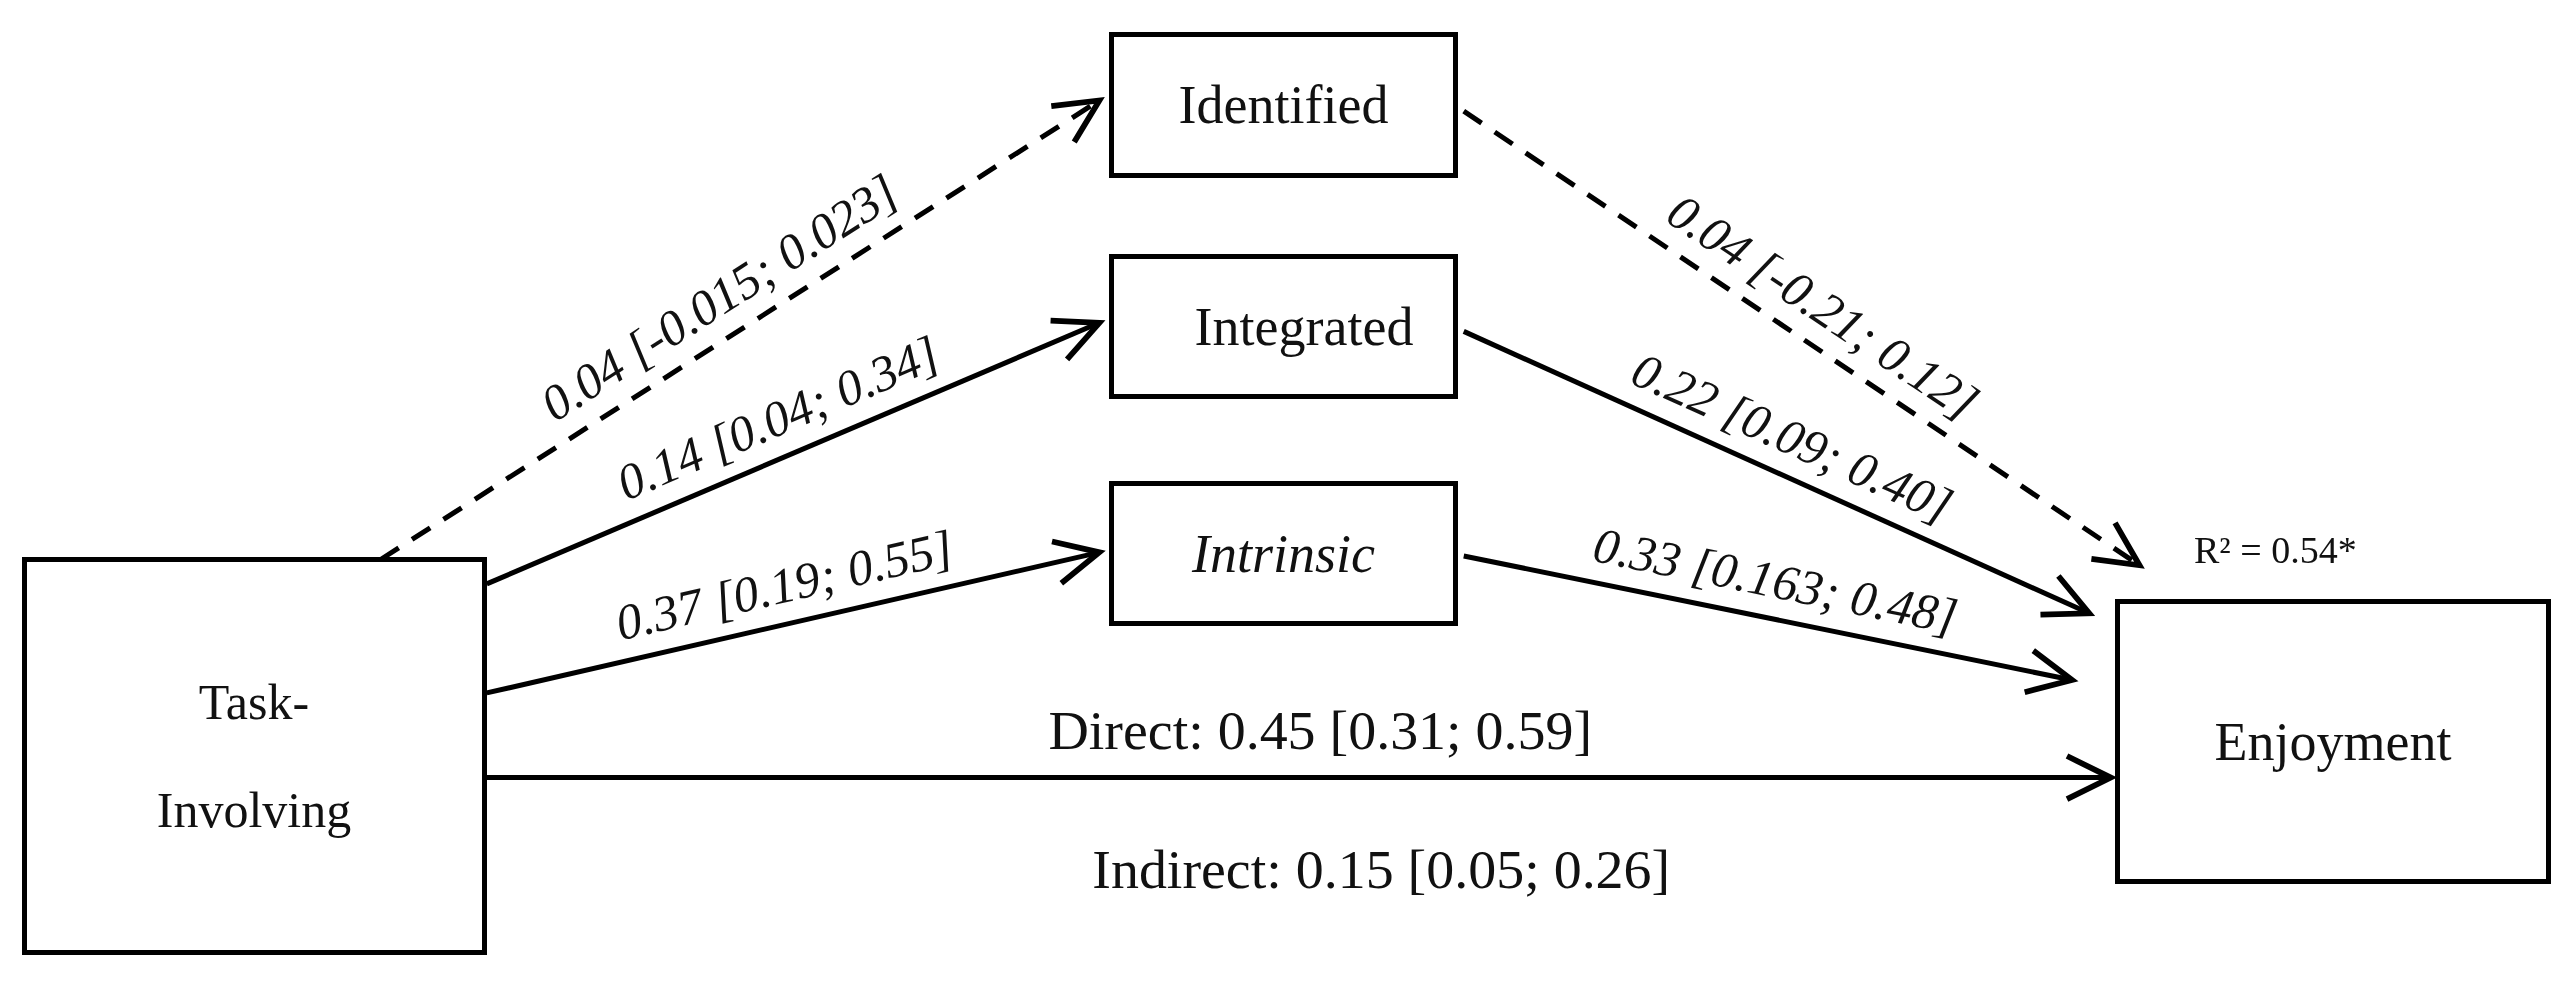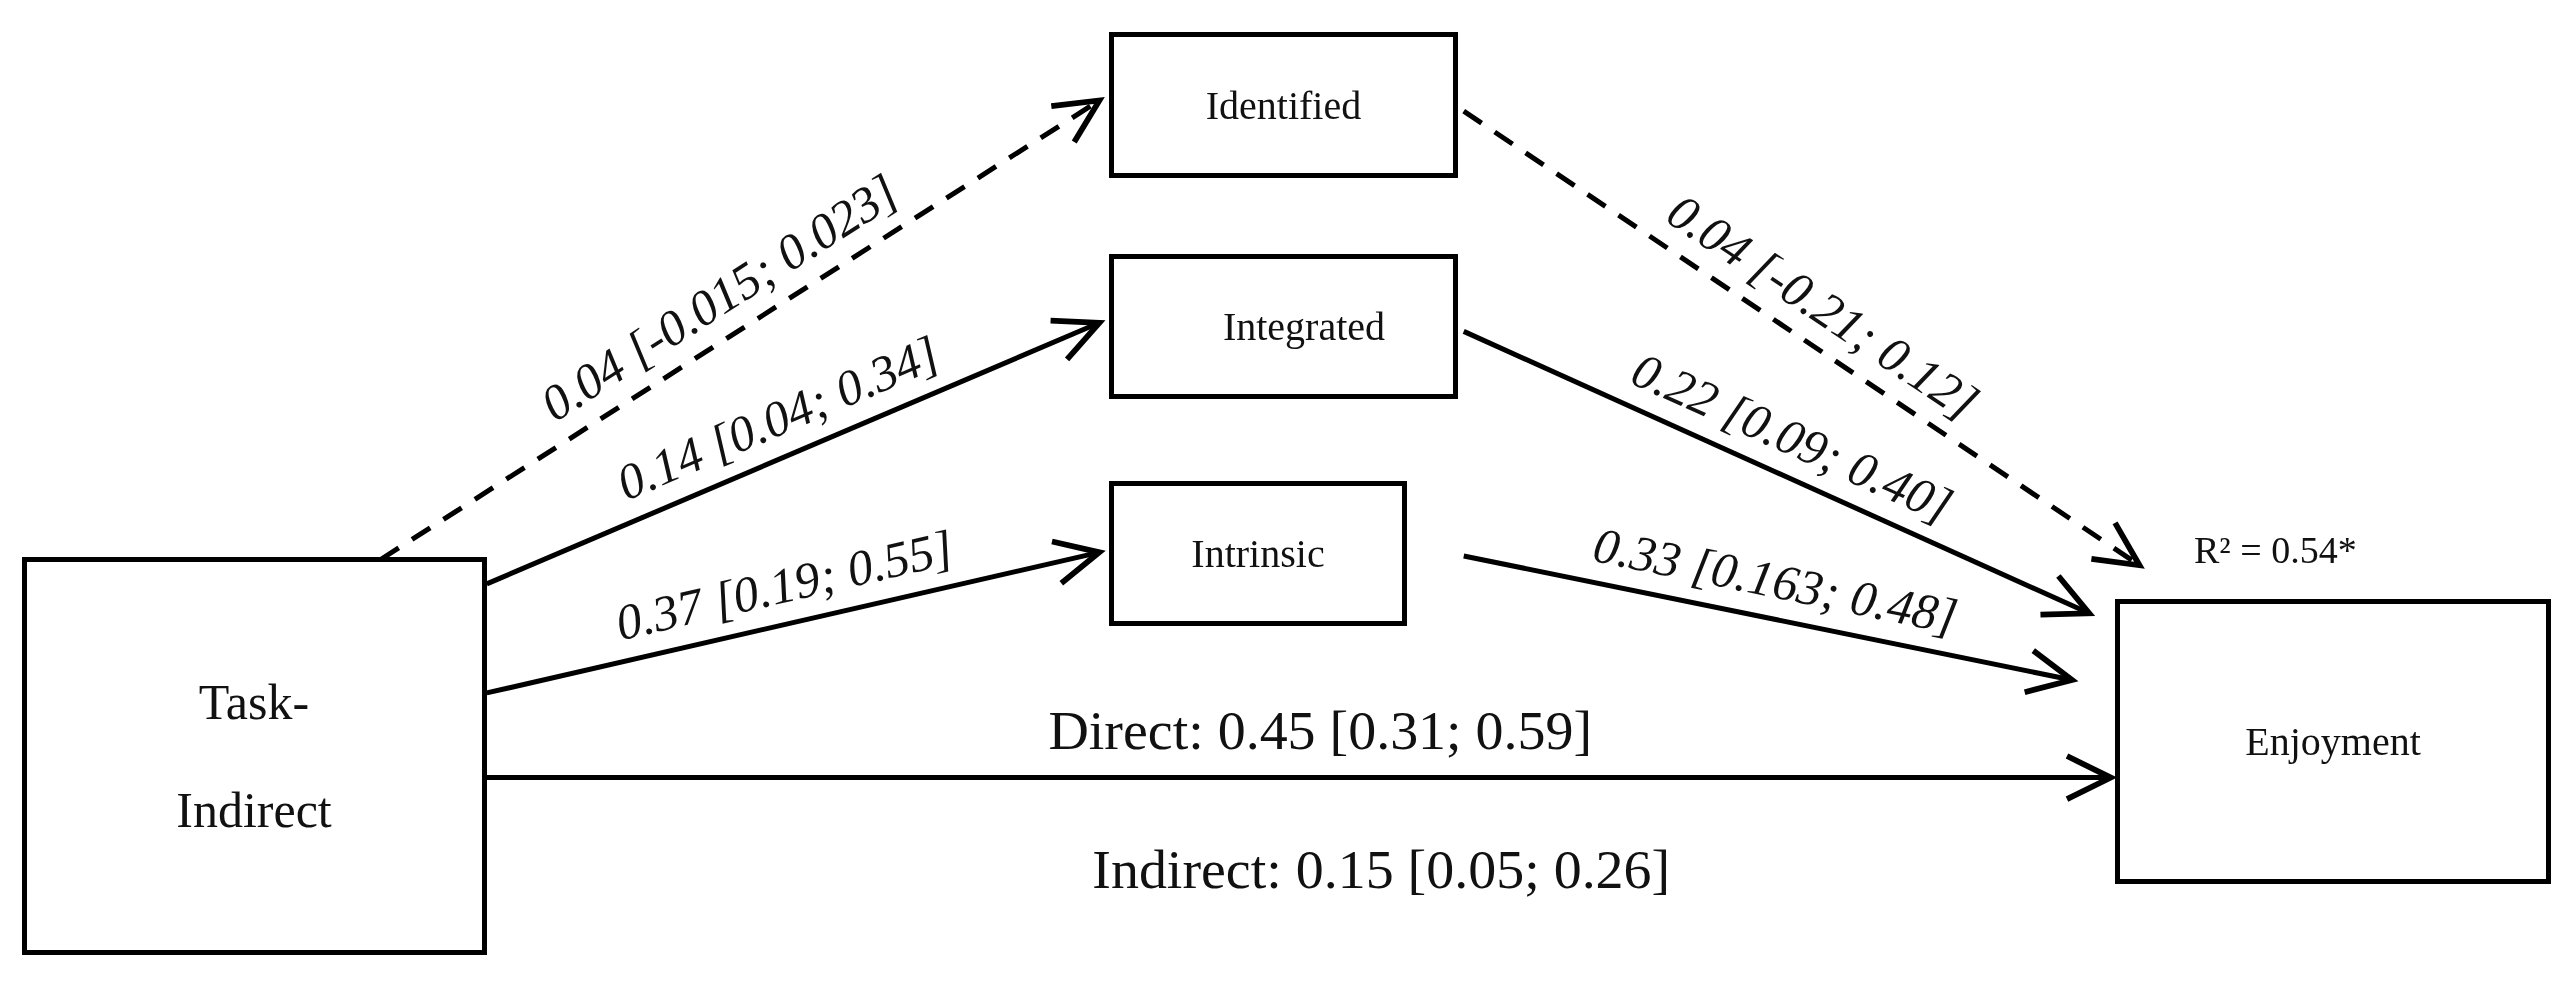--- a/index.html
+++ b/index.html
@@ -11,21 +11,21 @@
   .shaft{stroke:#000000;stroke-width:7;fill:none;}
   .dashed{stroke-dasharray:30 22;}
   .head{stroke:#000000;stroke-width:8;fill:none;stroke-linejoin:miter;}
   text{fill:#111111;}
   .plabel{font-family:"Liberation Serif","DejaVu Serif",serif;font-size:70px;font-style:italic;text-anchor:middle;}
   .flat{font-family:"Liberation Serif","DejaVu Serif",serif;font-size:78px;text-anchor:middle;}
   .box{
     position:absolute;box-sizing:border-box;border:5.7px solid #000000;background:#ffffff;
     display:flex;align-items:center;justify-content:center;text-align:center;
   }
-  .box .lbl{font-size:40px;white-space:nowrap;}
+  .box .lbl{font-size:54px;white-space:nowrap;}
   .predictor{flex-direction:column;}
   .predictor .pline{font-size:50px;line-height:108px;white-space:nowrap;}
   .r2{position:absolute;left:2194px;top:528px;font-size:38px;white-space:nowrap;}
 </style>
 </head>
 <body>
 
 <div class="stage">
 
   <svg class="arrows" viewBox="0 0 3590 1369">
@@ -53,30 +53,30 @@
     <text class="plabel" transform="translate(2511,472) rotate(33.9)" x="0" y="-30">0.04 [-0.21; 0.12]</text>
     <text class="plabel" transform="translate(2476,659) rotate(24.3)" x="0" y="-30">0.22 [0.09; 0.40]</text>
     <text class="plabel" transform="translate(2464,862) rotate(11.5)" x="0" y="-30">0.33 [0.163; 0.48]</text>
 
     <text class="flat" x="1840" y="1044">Direct: 0.45 [0.31; 0.59]</text>
     <text class="flat" x="1925" y="1238">Indirect: 0.15 [0.05; 0.26]</text>
   </svg>
 
   <div class="box predictor" style="left:21.5px;top:557px;width:465px;height:398px;">
     <div class="pline">Task-</div>
-    <div class="pline">Indirect</div>
+    <div class="pline">Involving</div>
   </div>
 
   <div class="box" style="left:1109px;top:32px;width:349px;height:146px;">
     <div class="lbl">Identified</div>
   </div>
   <div class="box" style="left:1109px;top:254px;width:349px;height:145px;padding-left:41px;">
     <div class="lbl">Integrated</div>
   </div>
-  <div class="box" style="left:1109px;top:481px;width:298px;height:145px;">
+  <div class="box" style="left:1109px;top:481px;width:349px;height:145px;font-style:italic;">
     <div class="lbl">Intrinsic</div>
   </div>
 
   <div class="r2">R² = 0.54*</div>
   <div class="box" style="left:2115px;top:599px;width:436px;height:285px;">
     <div class="lbl">Enjoyment</div>
   </div>
 
 </div>
 

